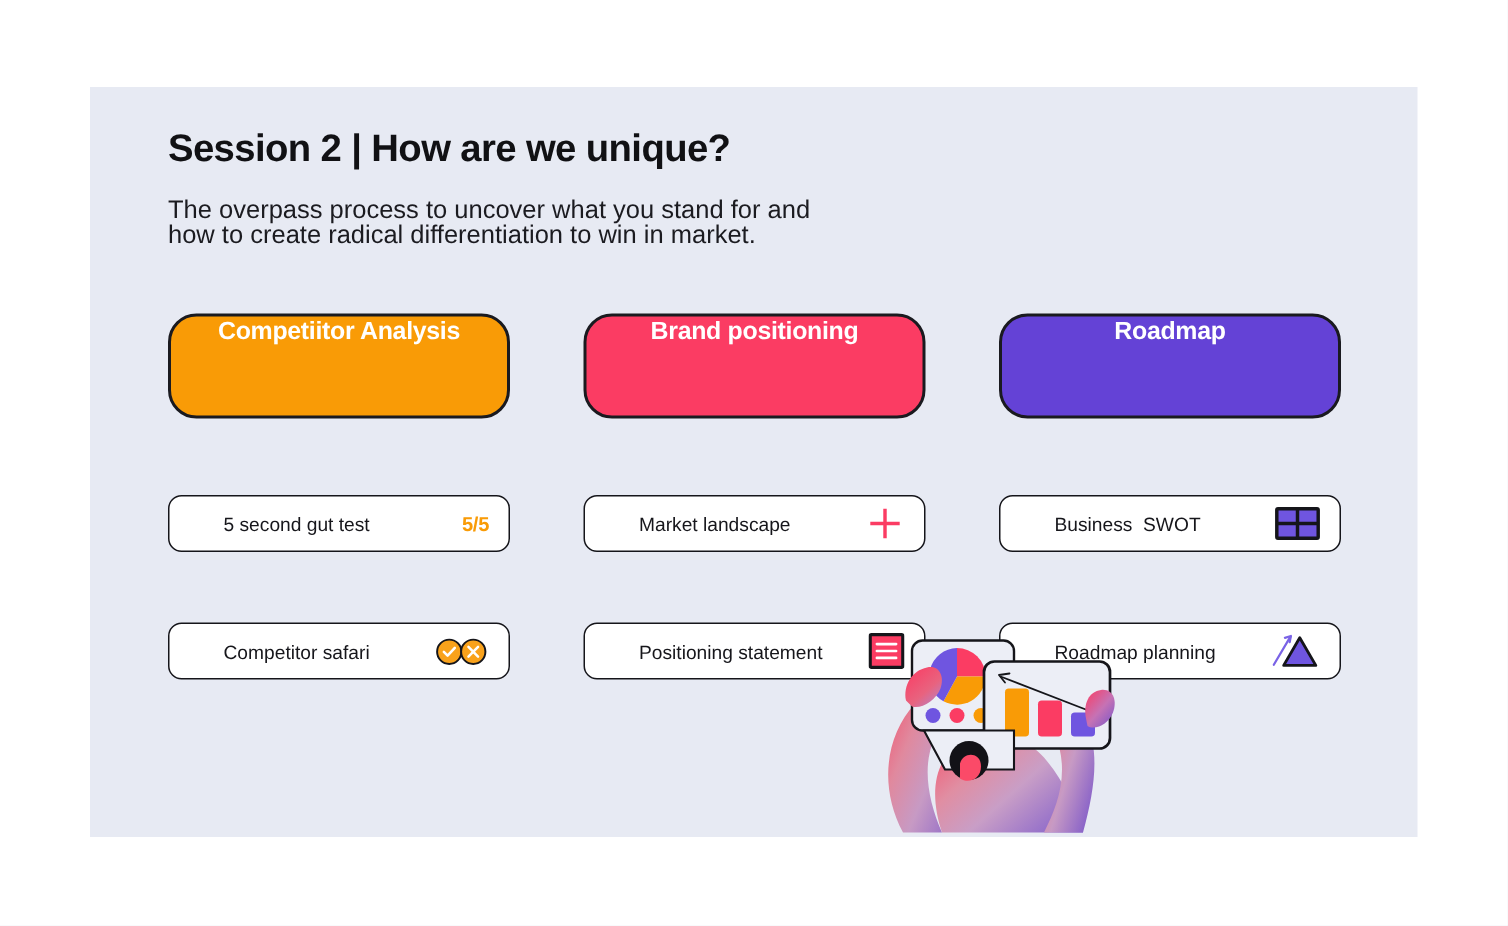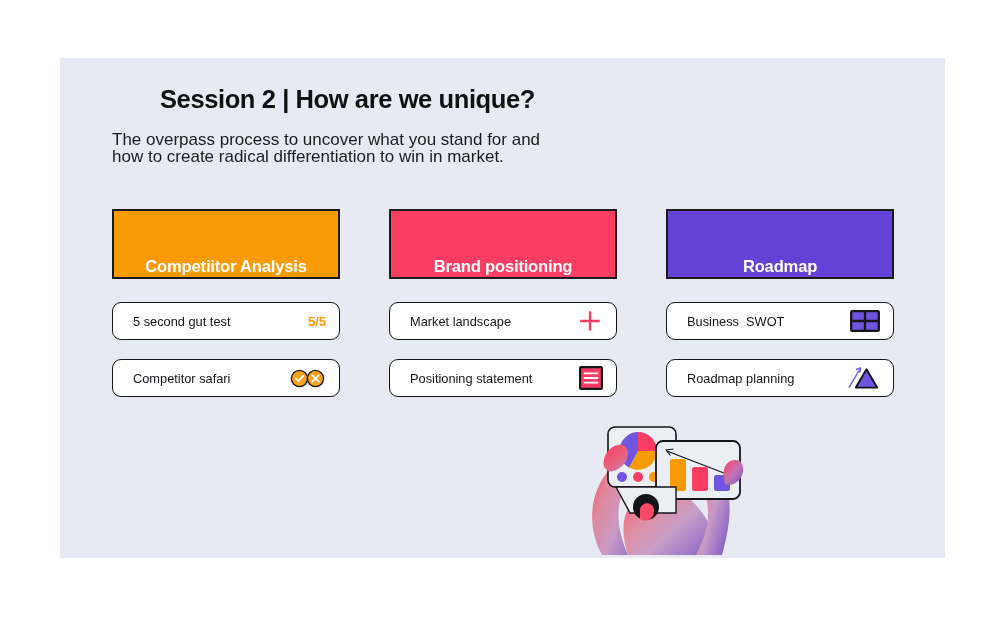--- a/index.html
+++ b/index.html
@@ -28,21 +28,20 @@
   
   .slide-title {
     position: absolute;
     left: 52px;
     top: 27px;
     font-size: 25.5px;
     font-weight: bold;
     color: #111114;
     letter-spacing: -0.4px;
     white-space: nowrap;
-    margin-left: 48px;
   }
   .slide-sub {
     position: absolute;
     left: 52px;
     top: 74px;
     font-size: 17px;
     line-height: 16.5px;
     color: #1b1b20;
     white-space: pre-line;
   }
@@ -54,45 +53,46 @@
     width: 228px;
   }
   .col-1 { left: 52px; }
   .col-2 { left: 329px; }
   .col-3 { left: 606px; }
 
   
   .head-card {
     height: 70px;
     border: 2px solid #1a1a1f;
-    border-radius: 0;
+    border-radius: 19px;
     display: flex;
-    align-items: flex-end;
+    align-items: flex-start;
     justify-content: center;
     box-sizing: border-box;
   }
   .head-card span {
     font-size: 16.6px;
     font-weight: bold;
     color: #ffffff;
     letter-spacing: -0.2px;
   }
 
   
   .sub-row {
     height: 38px;
     background: #ffffff;
     border: 1.6px solid #15151a;
     border-radius: 9px;
     display: flex;
     align-items: center;
     justify-content: space-between;
-    padding: 0 13px 0 20px;
+    padding: 0 13px 0 36px;
     box-sizing: border-box;
     position: relative;
+    margin-top: 28px;
   }
   .sub-row .lbl {
     font-size: 12.8px;
     color: #16161b;
     white-space: pre;
   }
   .sub-row .trail {
     display: flex;
     align-items: flex-start;
   }

